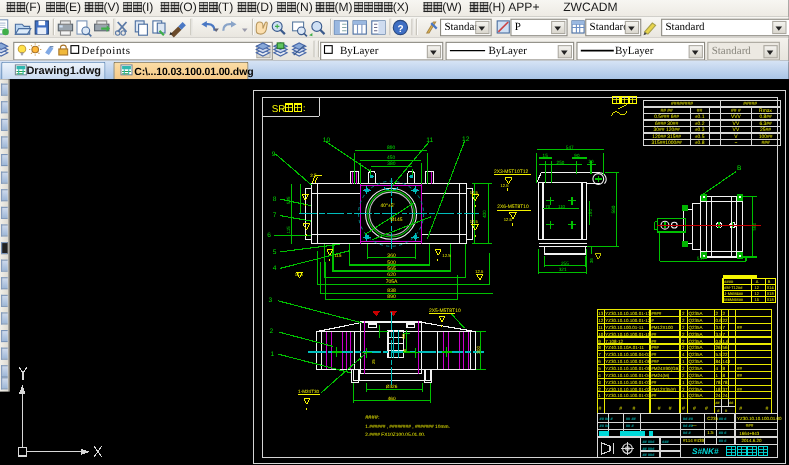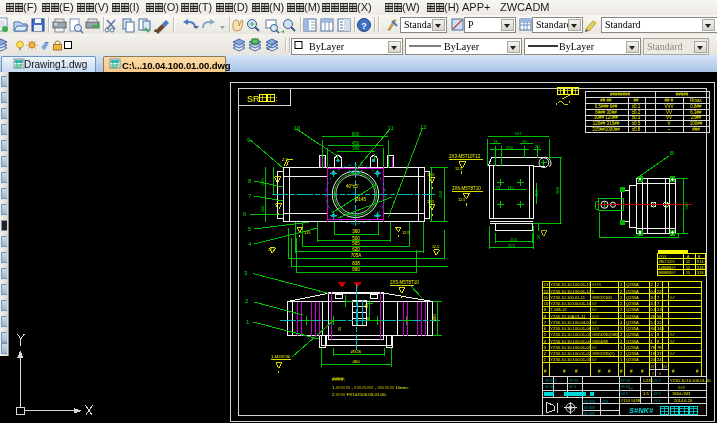--- a/index.html
+++ b/index.html
@@ -15,21 +15,21 @@
 #tb2{left:0;top:34px;width:717px;height:21px;background:linear-gradient(#f4f2ed,#e7e4dd);border-bottom:1px solid #cfccc3;}
 .sep{position:absolute;top:2px;width:1px;height:15px;background:#c2bfb6;border-right:1px solid #fbfaf8;}
 .combo{position:absolute;background:#fff;border:1px solid #8a887f;height:14px;font-family:"Liberation Serif",serif;font-size:10px;color:#000;}
 .combo .ar{position:absolute;right:1px;top:1px;bottom:1px;width:11px;background:linear-gradient(#f4f3ef,#d9d6cd);border:1px solid #aaa79e;}
 .combo .ar:after{content:"";position:absolute;left:2px;top:4px;border:3px solid transparent;border-top:4px solid #222;}
 .combo.dis{background:#ece9e2;color:#8a887f;border-color:#aaa79e;}
 .ctext{position:absolute;left:3px;top:1px;white-space:nowrap;}
 
 #tabbar{left:0;top:55px;width:717px;height:17px;background:linear-gradient(#d7e4f5,#a9c4e6);}
 .tab{position:absolute;top:1px;height:15px;border:1px solid #6f94bd;border-bottom:none;border-radius:2px 2px 0 0;font-size:10px;}
-#tab1{left:1px;width:93px;background:linear-gradient(#eef4fb,#c8daf1);color:#111;}
+#tab1{left:1px;width:93px;background:linear-gradient(#eef4fb,#c8daf1);color:#111;font-weight:bold;}
 #tab2{left:103px;width:121px;background:linear-gradient(#fbdda6,#f6c987);border-color:#8a7a55;color:#000;font-weight:bold;font-size:9.5px;letter-spacing:-.1px;}
 .tlabel{position:absolute;top:2px;white-space:nowrap;}
 
 #canvas{left:0;top:72px;width:717px;height:351px;background:#000;}
 #lstrip{left:0;top:72px;width:8px;height:284px;background:linear-gradient(90deg,#f1efe9,#dcd9d0);border-right:1px solid #8a8880;}
 .lsi{position:absolute;left:1px;width:5px;height:9px;background:linear-gradient(#cdd9ec,#9db7d8);border:1px solid #7a94b8;border-right:none;}
 </style></head>
 <body>
 <div id="app">
 <div id="menubar" class="ab">
@@ -39,21 +39,21 @@
 <span class="mi" style="left:111px"><i class="zh"></i><i class="zh"></i>(I)</span>
 <span class="mi" style="left:145px"><i class="zh"></i><i class="zh"></i>(O)</span>
 <span class="mi" style="left:180px"><i class="zh"></i><i class="zh"></i>(T)</span>
 <span class="mi" style="left:215px"><i class="zh"></i><i class="zh"></i>(D)</span>
 <span class="mi" style="left:251px"><i class="zh"></i><i class="zh"></i>(N)</span>
 <span class="mi" style="left:286px"><i class="zh"></i><i class="zh"></i>(M)</span>
 <span class="mi" style="left:321px"><i class="zh"></i><i class="zh"></i><i class="zh"></i><i class="zh"></i>(X)</span>
 <span class="mi" style="left:384px"><i class="zh"></i><i class="zh"></i>(W)</span>
 <span class="mi" style="left:426px"><i class="zh"></i><i class="zh"></i>(H)</span>
 <span class="mi" style="left:462px">APP+</span>
-<span class="mi" style="left:500px">ZWCADM</span>
+<span class="mi" style="left:512px">ZWCADM</span>
 </div>
 <div id="tb1" class="ab">
 <div class="sep" style="left:48px"></div>
 <div class="sep" style="left:103px"></div>
 <div class="sep" style="left:173px"></div>
 <div class="sep" style="left:229px"></div>
 <div class="sep" style="left:300px"></div>
 <div class="sep" style="left:354px"></div>
 <div class="sep" style="left:374px"></div>
 <div class="sep" style="left:378px"></div>
@@ -68,20 +68,24 @@
 <div class="combo" style="left:532px;top:2px;width:49px">
         <span class="ctext">Standard</span>
         <span class="ar"></span>
       </div>
 <div class="combo" style="left:601px;top:2px;width:116px">
         <span class="ctext">Standard</span>
         <span class="ar" style="right:3px"></span>
       </div>
 </div>
 <div id="tb2" class="ab">
+<div class="combo" style="left:12px;top:4px;width:234px;height:15px">
+        <span class="ctext" style="left:61px;top:2px;letter-spacing:.6px">Defpoints</span>
+        <span class="ar" style="top:2px"></span>
+      </div>
 <div class="sep" style="left:285px;top:3px"></div>
 <div class="sep" style="left:289px;top:3px"></div>
 <div class="combo" style="left:291px;top:4px;width:110px;height:15px">
         <span class="ctext" style="left:17px;top:2px">ByLayer</span>
         <span class="ar" style="top:2px"></span>
       </div>
 <div class="combo" style="left:405px;top:4px;width:115px;height:15px">
         <span class="ctext" style="left:38px;top:2px">ByLayer</span>
         <span class="ar" style="top:2px"></span>
       </div>
@@ -92,21 +96,21 @@
 <div class="combo dis" style="left:643px;top:4px;width:64px;height:15px">
         <span class="ctext" style="left:3px;top:2px">Standard</span>
         <span class="ar" style="top:2px"></span>
       </div>
 </div>
 <div id="tabbar" class="ab">
   <div id="tab1" class="tab">
         <div class="tlabel" style="left:22px">Drawing1.dwg</div>
       </div>
   <div id="tab2" class="tab">
-        <div class="tlabel" style="left:18px;top:3px">C:\...10.04.100.01.00.dwg</div>
+        <div class="tlabel" style="left:18px;top:3px">C:\...10.03.100.01.00.dwg</div>
       </div>
 </div>
 <div id="canvas" class="ab"></div>
 <div id="lstrip" class="ab">
 <div class="lsi" style="top:4px"></div>
       <div class="lsi" style="top:20px"></div>
       <div class="lsi" style="top:36px"></div>
       <div class="lsi" style="top:52px"></div>
       <div class="lsi" style="top:68px"></div>
       <div class="lsi" style="top:84px"></div>

